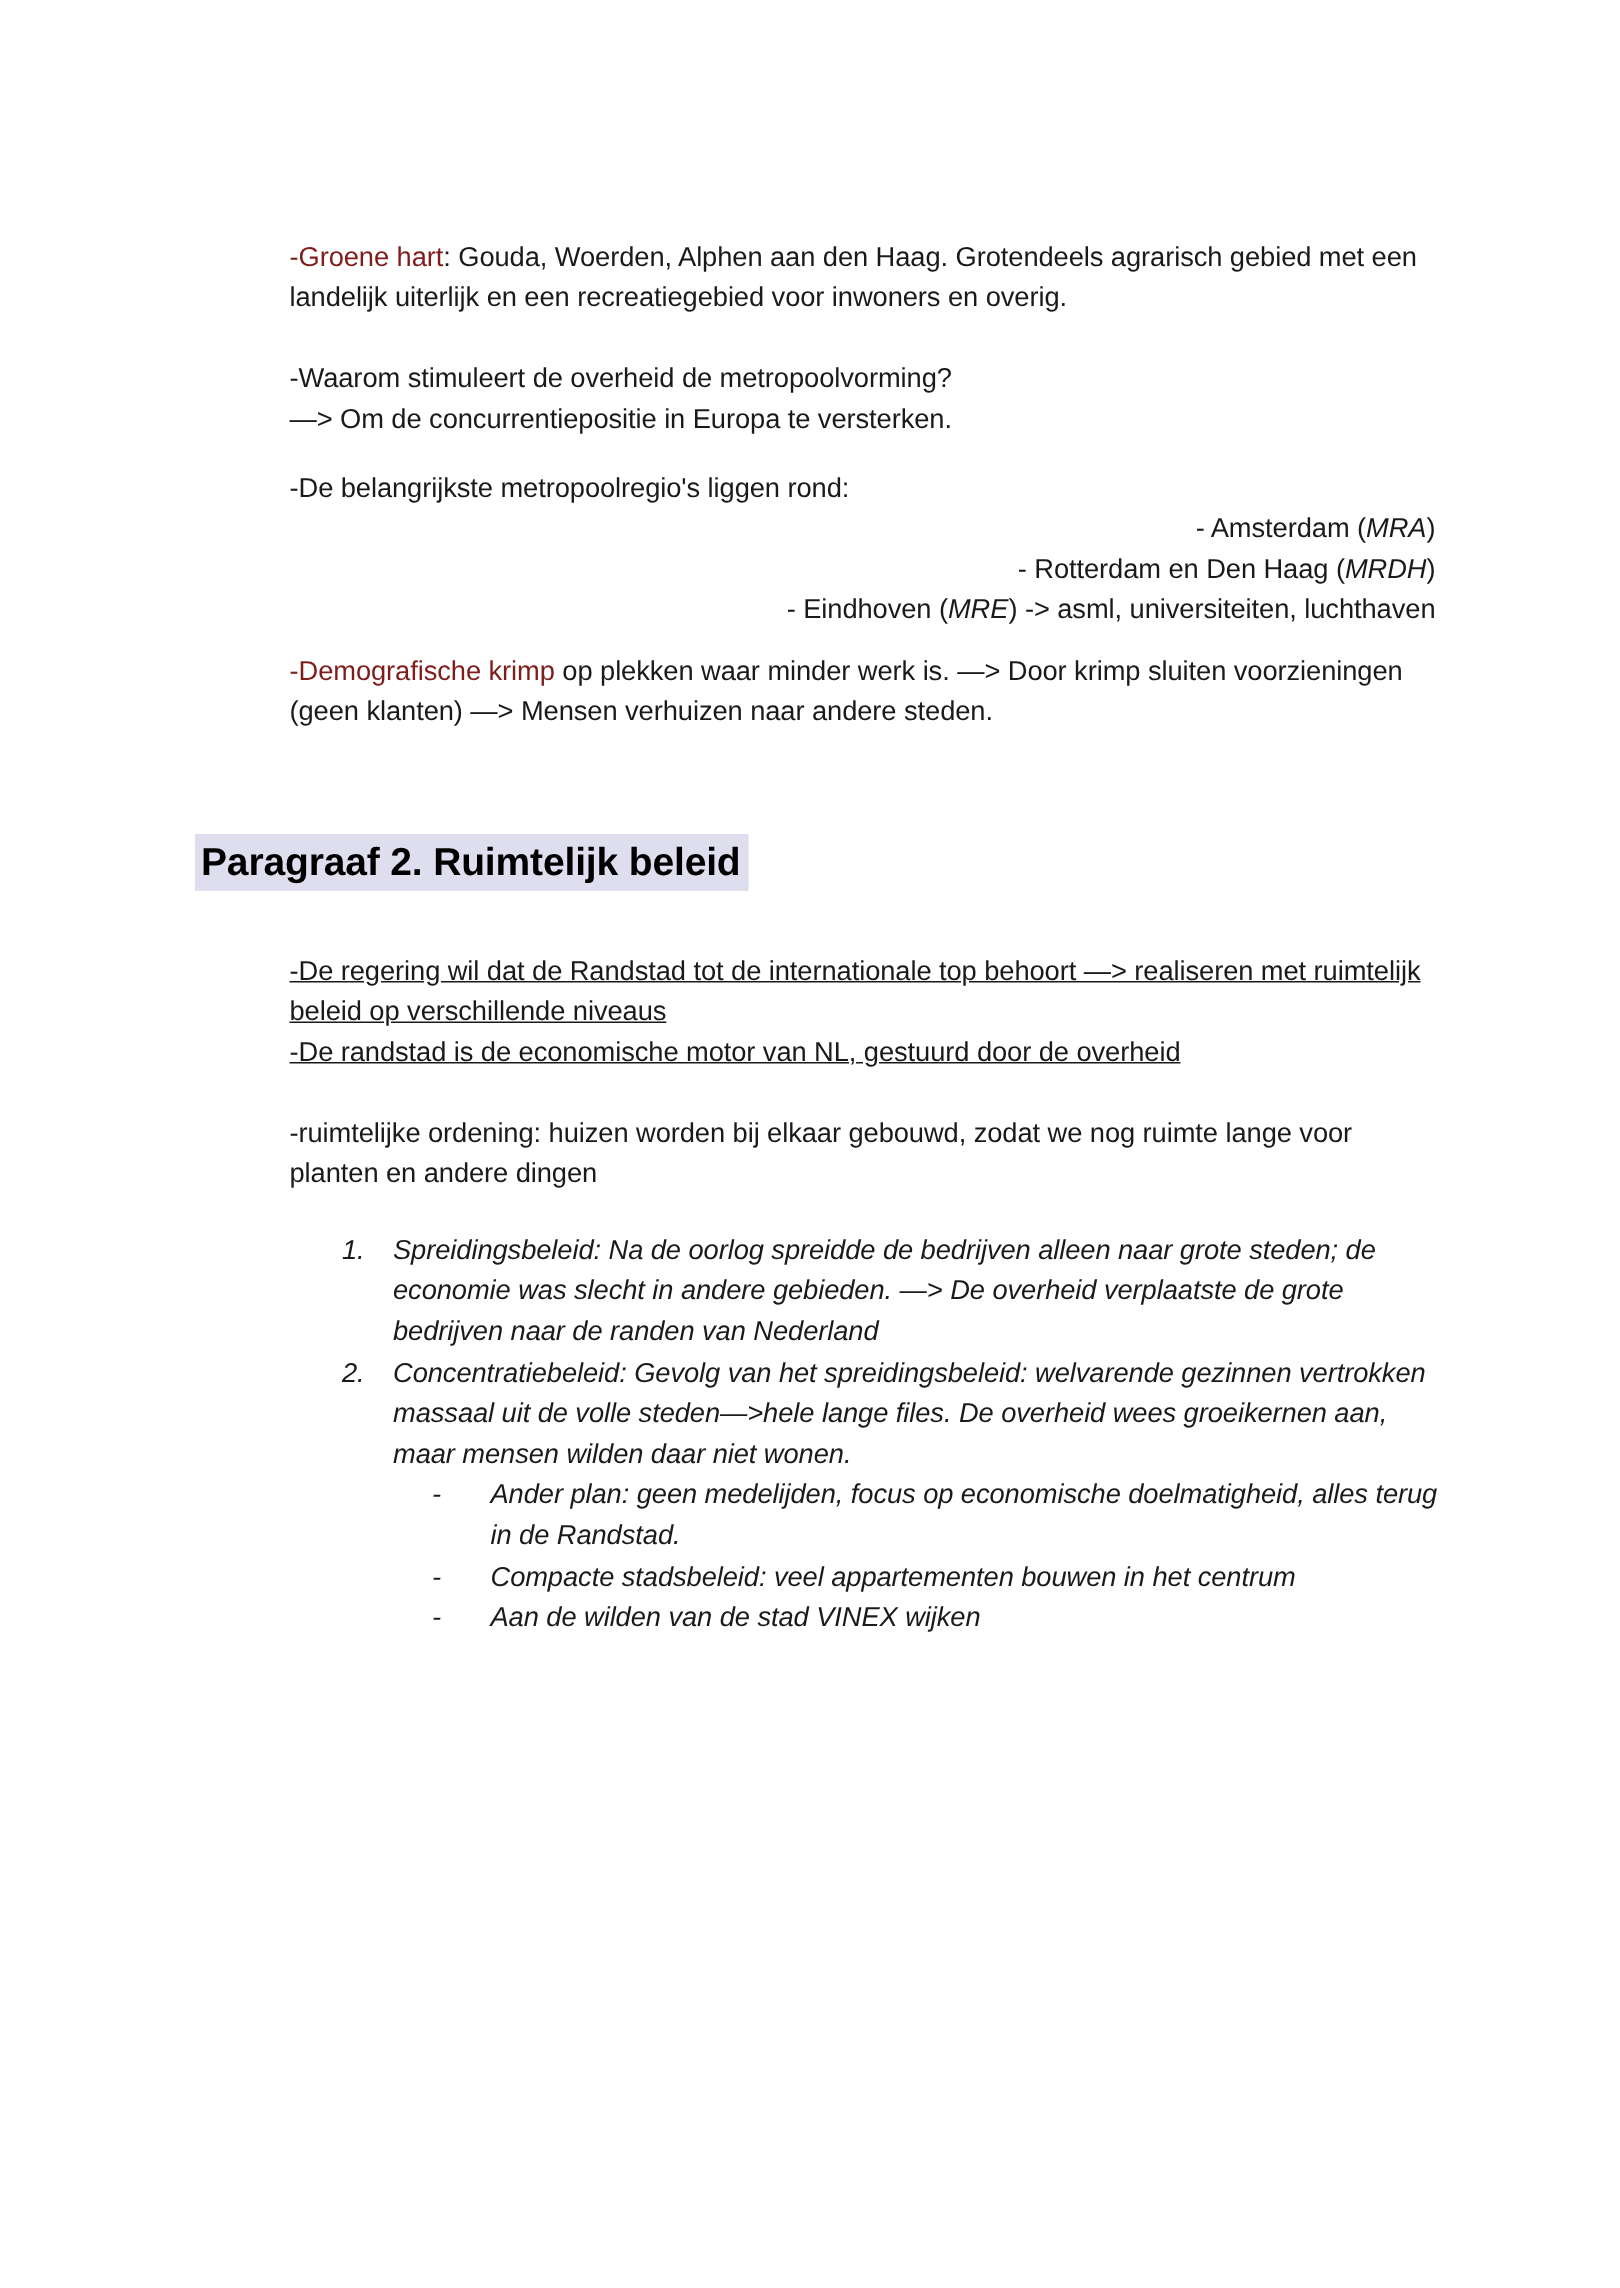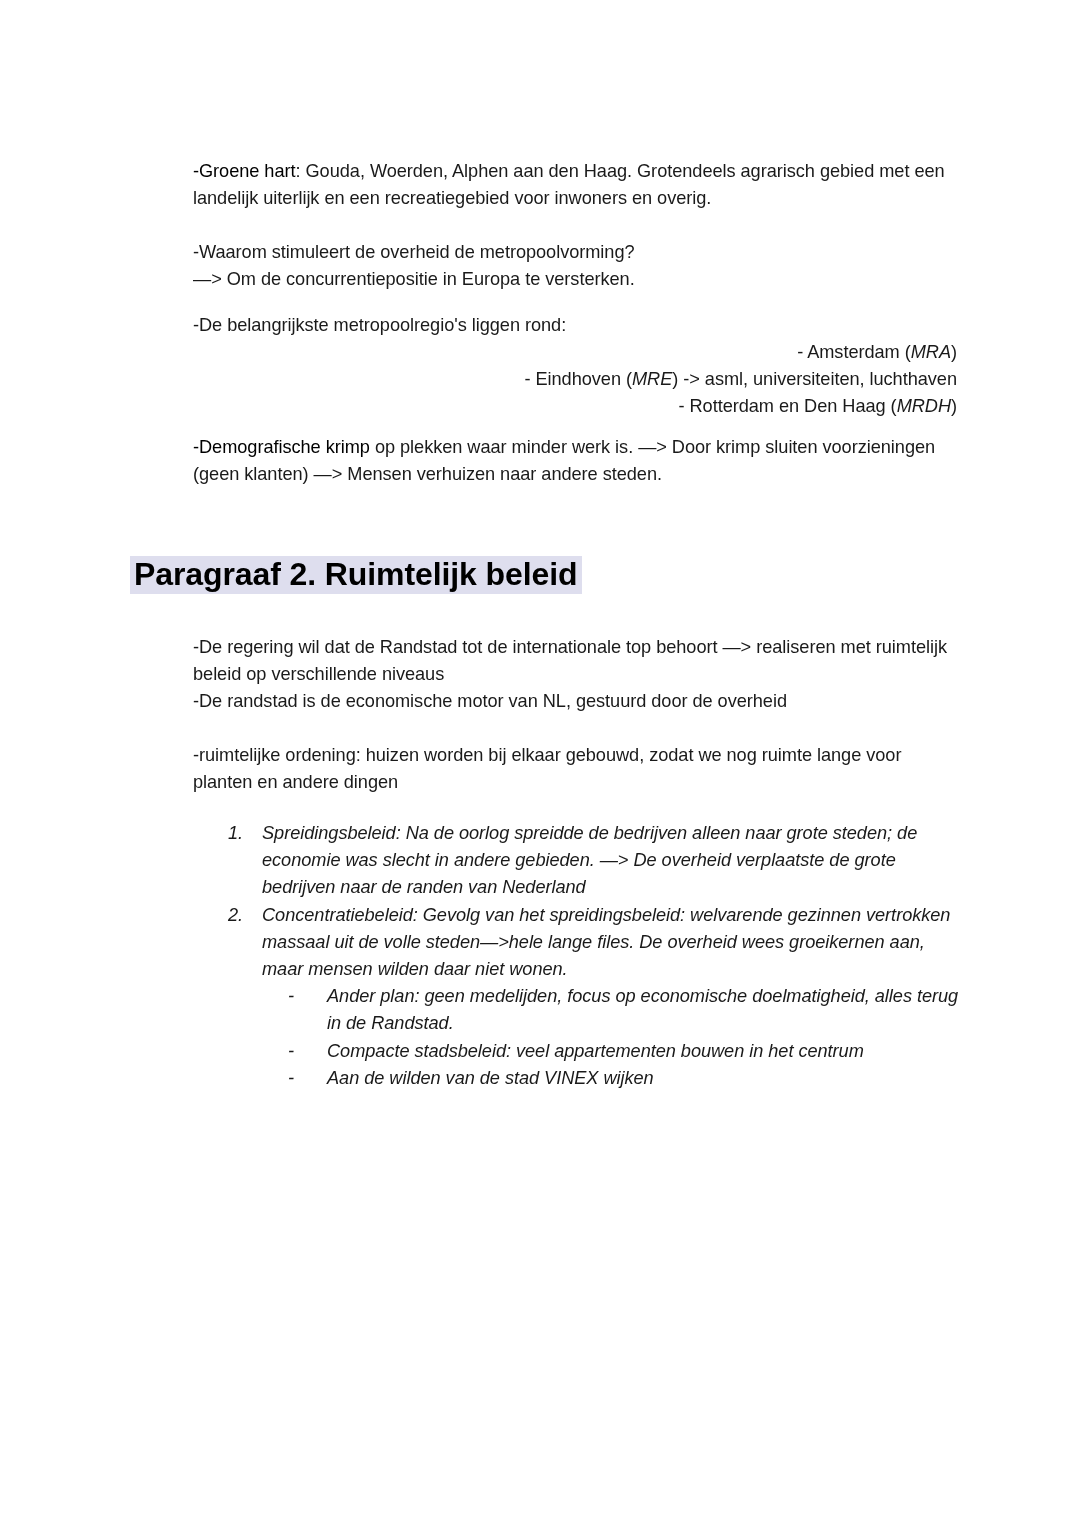--- a/index.html
+++ b/index.html
@@ -33,38 +33,38 @@
     letter-spacing: -0.05px;
     color: #1a1a1a;
   }
 
   .para {
     left: 193px;
     width: 760px;
   }
 
   .red {
-    color: #000000;
+    color: #7f1d1d;
   }
 
   em, .ital {
     font-style: italic;
   }
 
   
   .heading-row {
     position: absolute;
     left: 130px;
     top: 556px;
   }
   .heading-hl {
     display: inline-block;
     background: #DEDEEE;
     padding: 3px 5px 5px 4px;
-    font-size: 32px;
+    font-size: 26px;
     line-height: 30px;
     font-weight: bold;
     color: #000000;
     letter-spacing: -0.1px;
     white-space: nowrap;
   }
 
   
   .sub-list {
     left: 257px;
@@ -124,33 +124,33 @@
 
   <div class="block para" style="top:239px;">
     <div>-Waarom stimuleert de overheid de metropoolvorming?</div>
     <div>—&gt; Om de concurrentiepositie in Europa te versterken.</div>
   </div>
 
   <div class="block para" style="top:312px;">-De belangrijkste metropoolregio's liggen rond:</div>
 
   <div class="block sub-list" style="top:339px;">
     <div class="li"><span>- Amsterdam (</span><em>MRA</em><span>)</span></div>
+    <div class="li"><span>- Rotterdam en Den Haag (</span><em>MRDH</em><span>)</span></div>
     <div class="li"><span>- Eindhoven (</span><em>MRE</em><span>) -&gt; asml, universiteiten, luchthaven</span></div>
-    <div class="li"><span>- Rotterdam en Den Haag (</span><em>MRDH</em><span>)</span></div>
   </div>
 
   <div class="block para" style="top:434px;">
     <span class="red">-Demografische krimp</span><span> op plekken waar minder werk is. —&gt; Door krimp sluiten voorzieningen (geen klanten) —&gt; Mensen verhuizen naar andere steden.</span>
   </div>
 
   <div class="heading-row">
     <span class="heading-hl">Paragraaf 2. Ruimtelijk beleid</span>
   </div>
 
-  <div class="block para" style="top:634px;">
+  <div class="block para" style="top:634px;text-decoration:underline;">
     <div>-De regering wil dat de Randstad tot de internationale top behoort —&gt; realiseren met ruimtelijk beleid op verschillende niveaus</div>
     <div>-De randstad is de economische motor van NL, gestuurd door de overheid</div>
   </div>
 
   <div class="block para" style="top:742px;">-ruimtelijke ordening: huizen worden bij elkaar gebouwd, zodat we nog ruimte lange voor planten en andere dingen</div>
 
   <div class="block num-list" style="top:820px;">
     <div class="num-item">
       <span class="num-marker">1.</span>
       <span>Spreidingsbeleid: Na de oorlog spreidde de bedrijven alleen naar grote steden; de economie was slecht in andere gebieden. —&gt; De overheid verplaatste de grote bedrijven naar de randen van Nederland</span>

